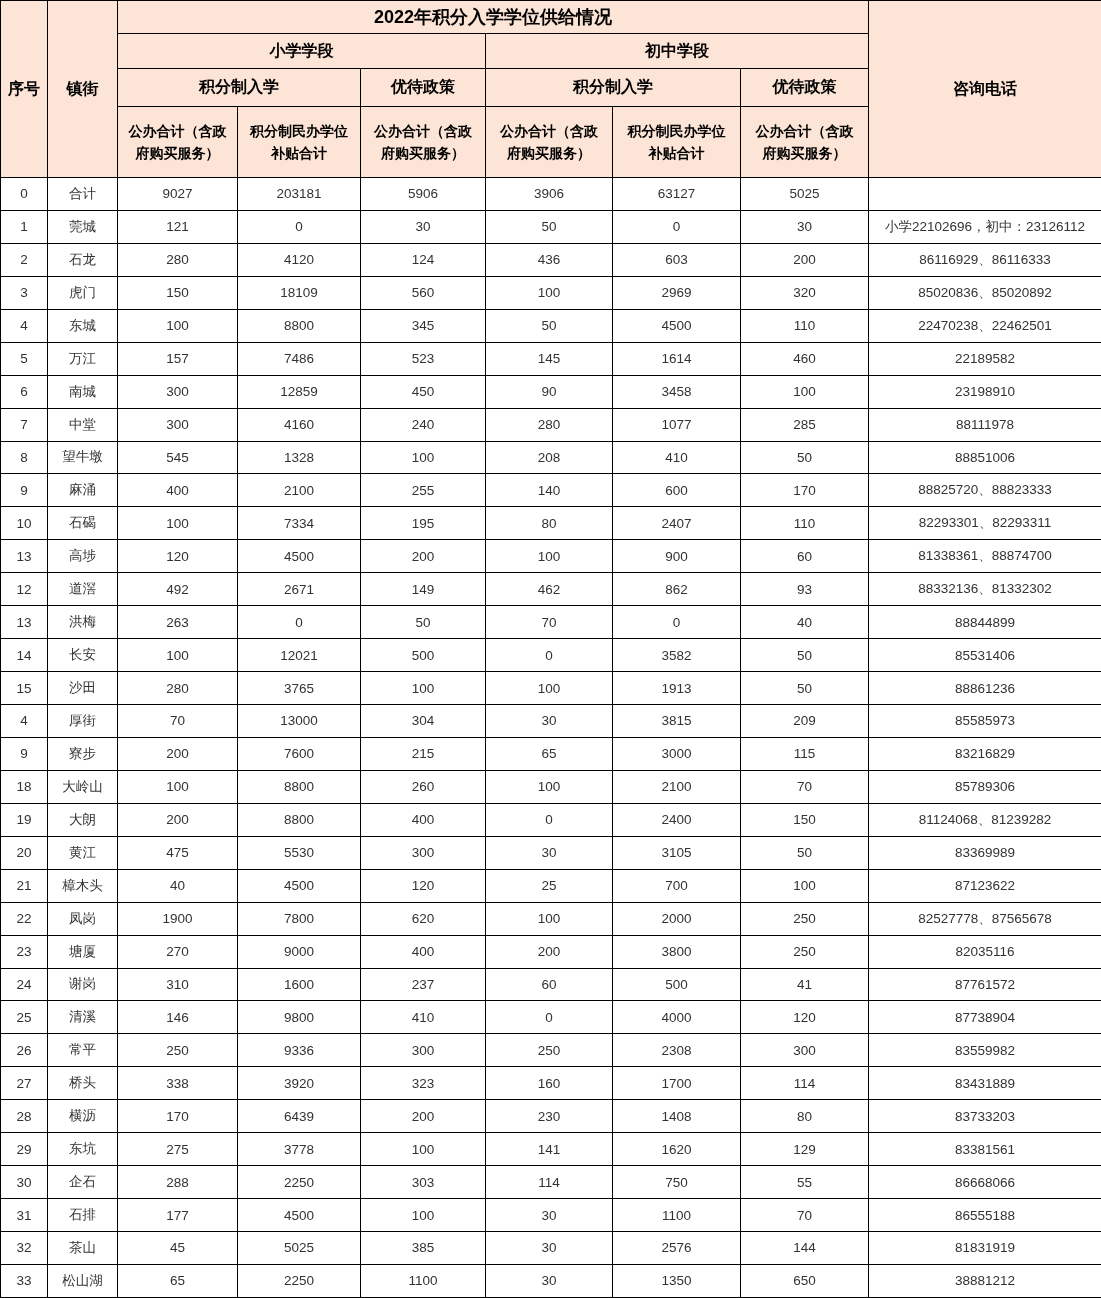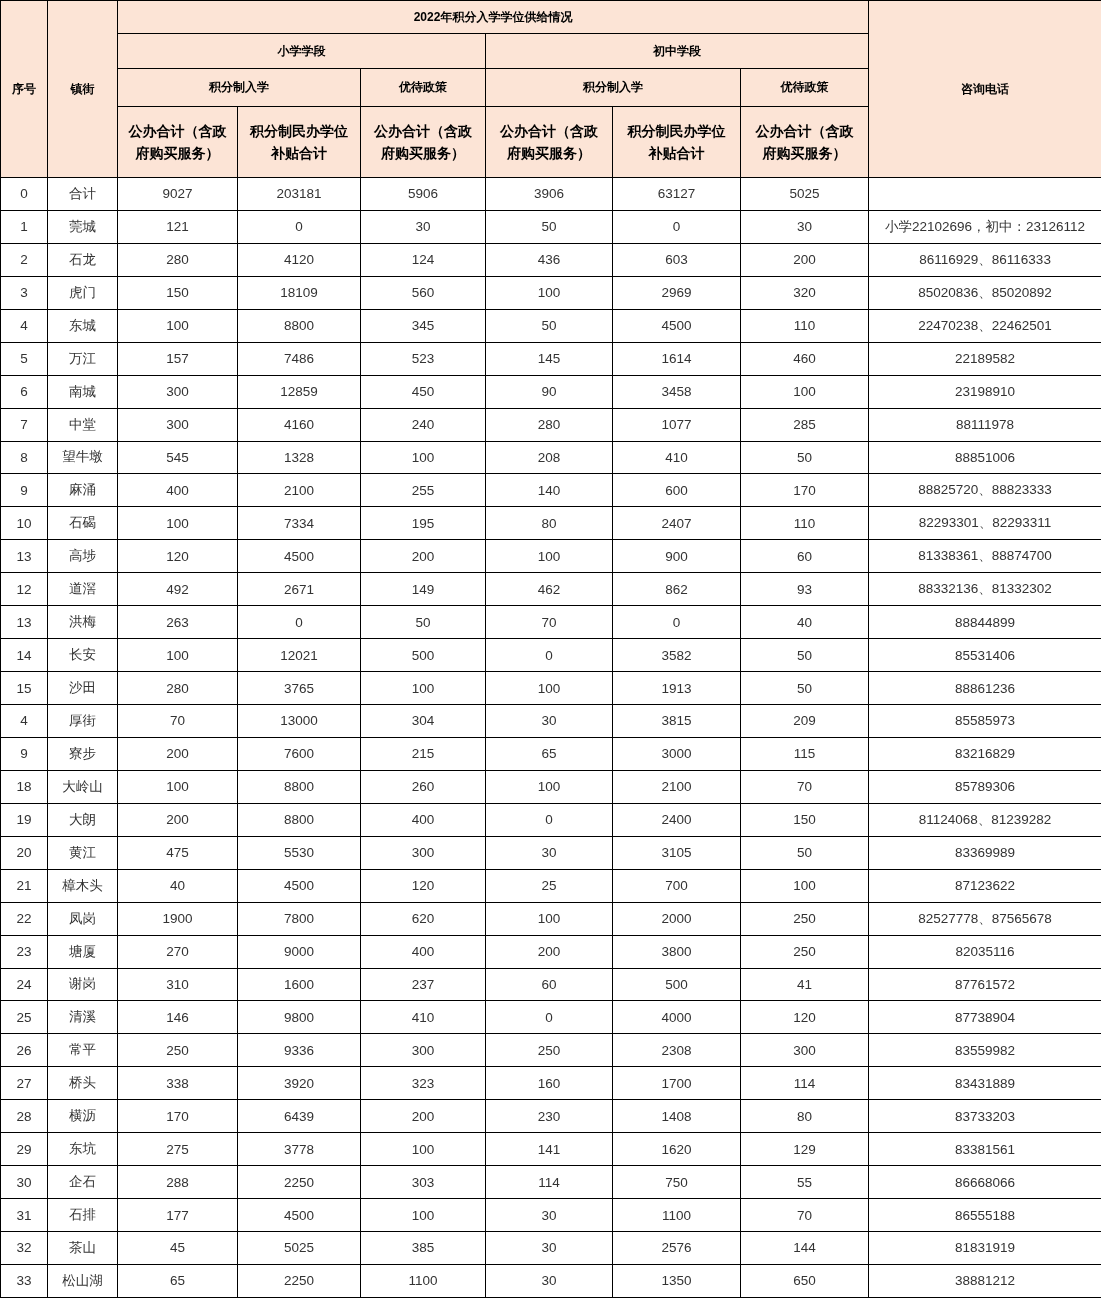--- a/index.html
+++ b/index.html
@@ -25,23 +25,23 @@
     text-align:center;
     vertical-align:middle;
     overflow:hidden;
     padding:0 4px;
     box-sizing:border-box;
   }
   thead th{
     background:var(--header-bg);
     color:var(--header-text);
     font-weight:700;
-    font-size:12px;
-  }
-  thead th.table-title{font-size:12px;}
+    font-size:16px;
+  }
+  thead th.table-title{font-size:18px;}
   thead tr.hr1{height:33px;}
   thead tr.hr2{height:35px;}
   thead tr.hr3{height:38px;padding-left:28px;}
   thead tr.hr4{height:71px;}
   thead tr.hr4 th{
     font-size:14px;
     line-height:1.6;
     padding:0 10px;
   }
   tbody td{

